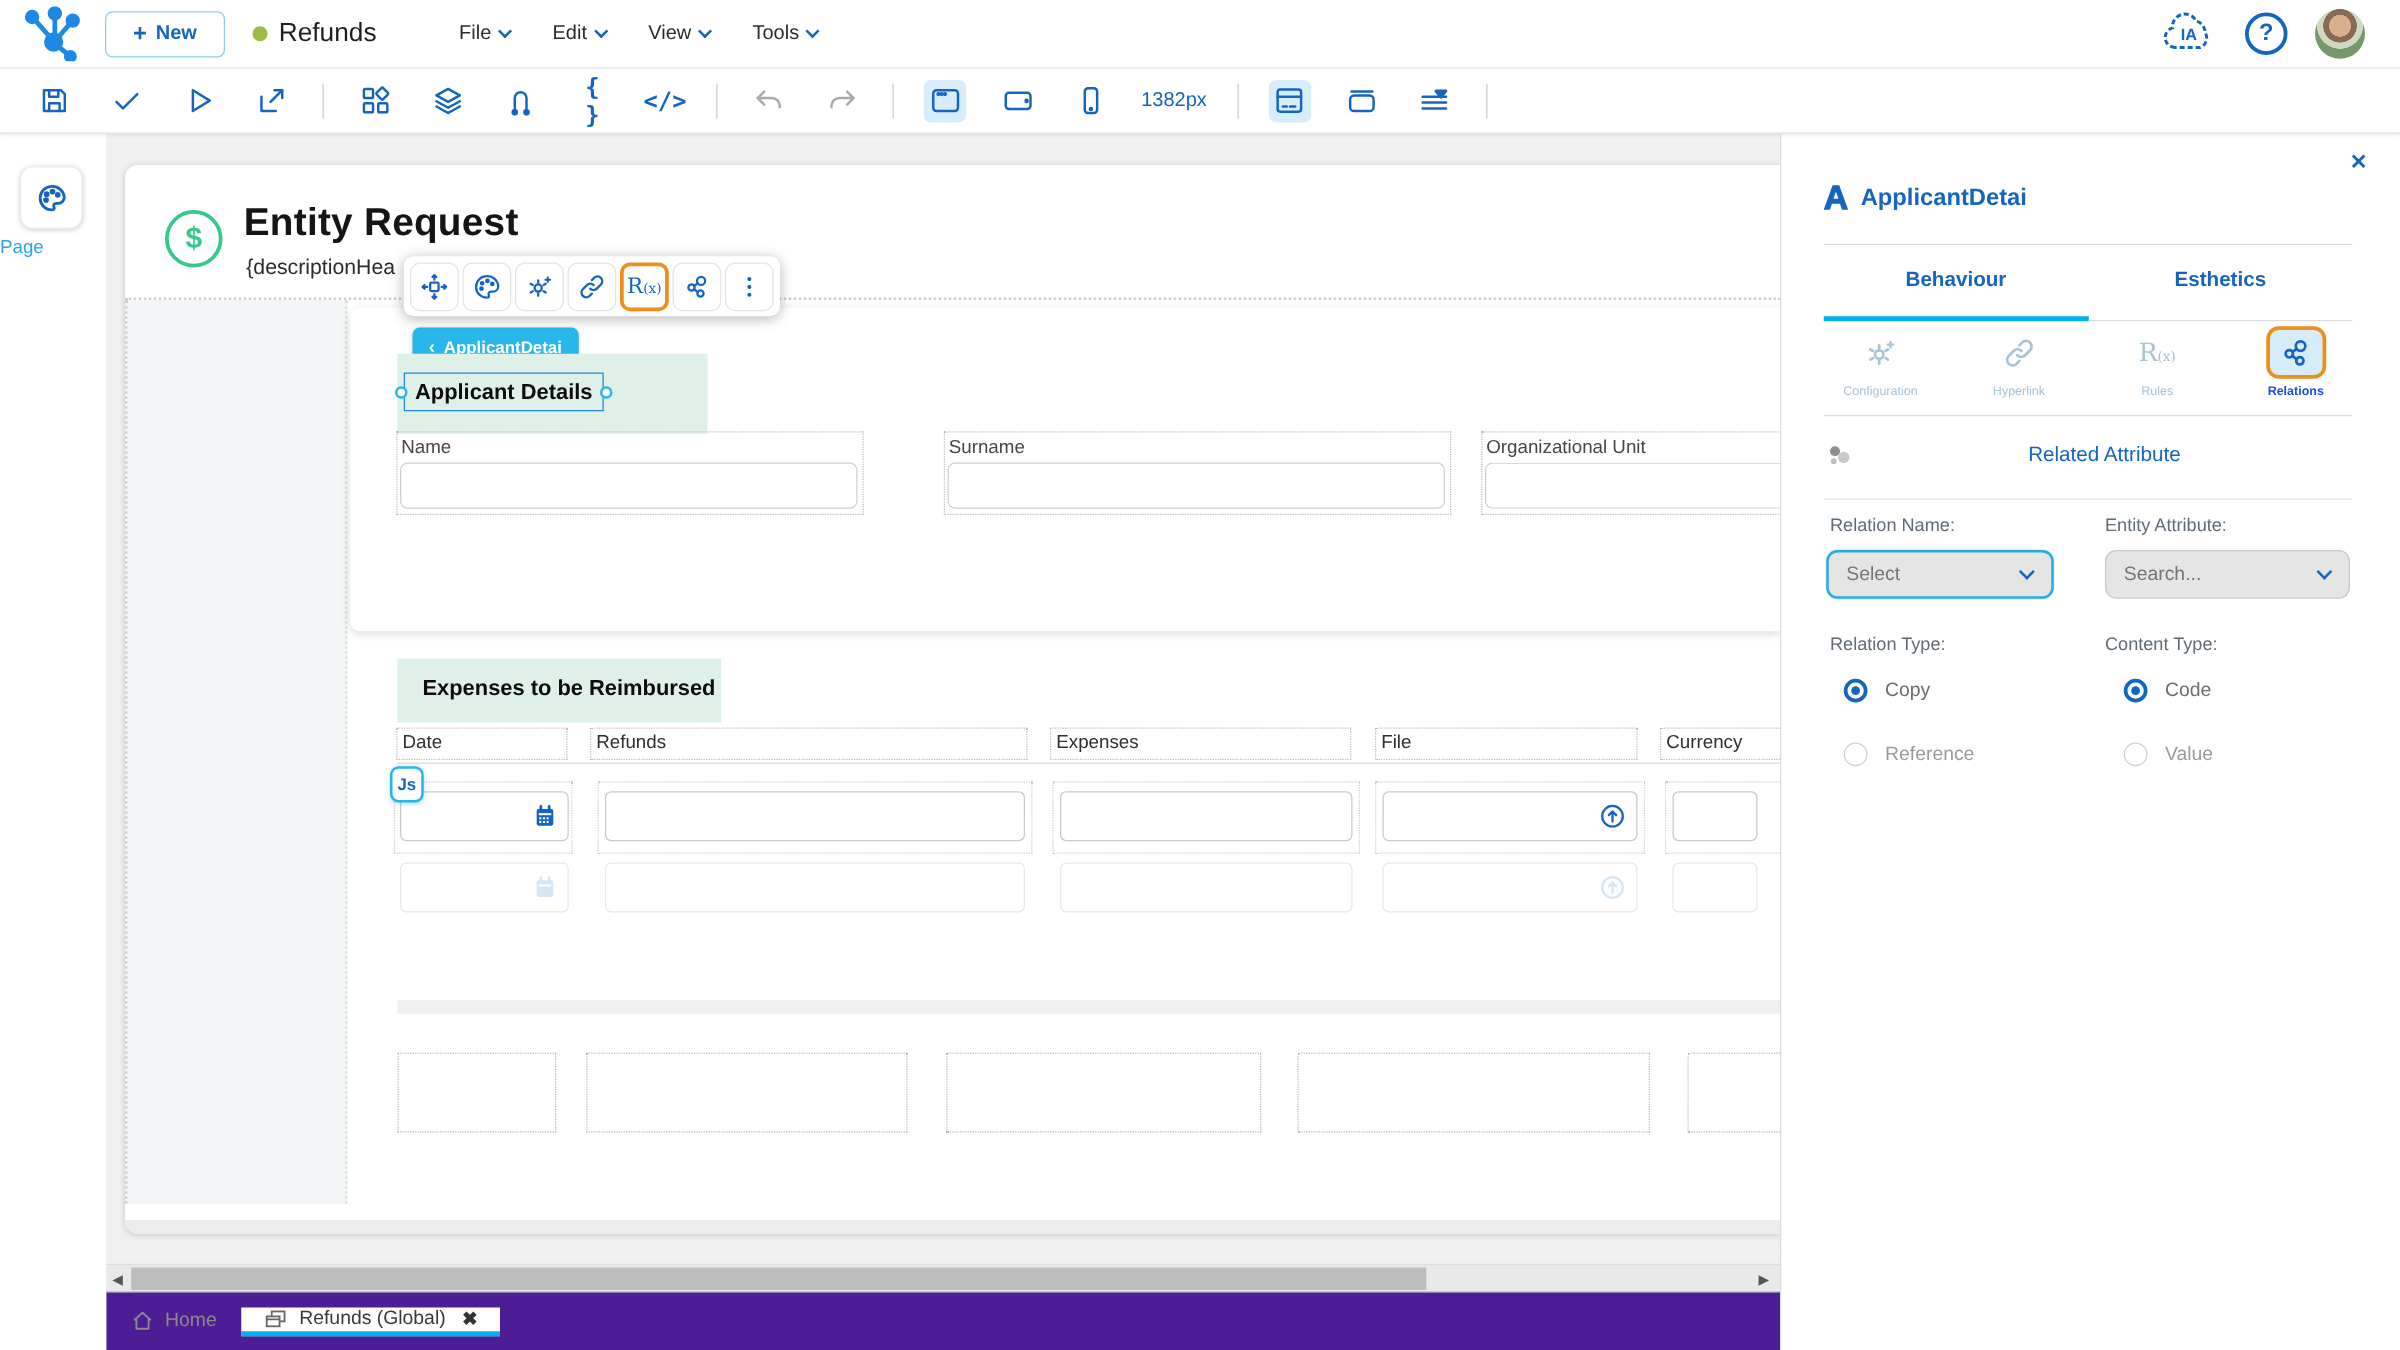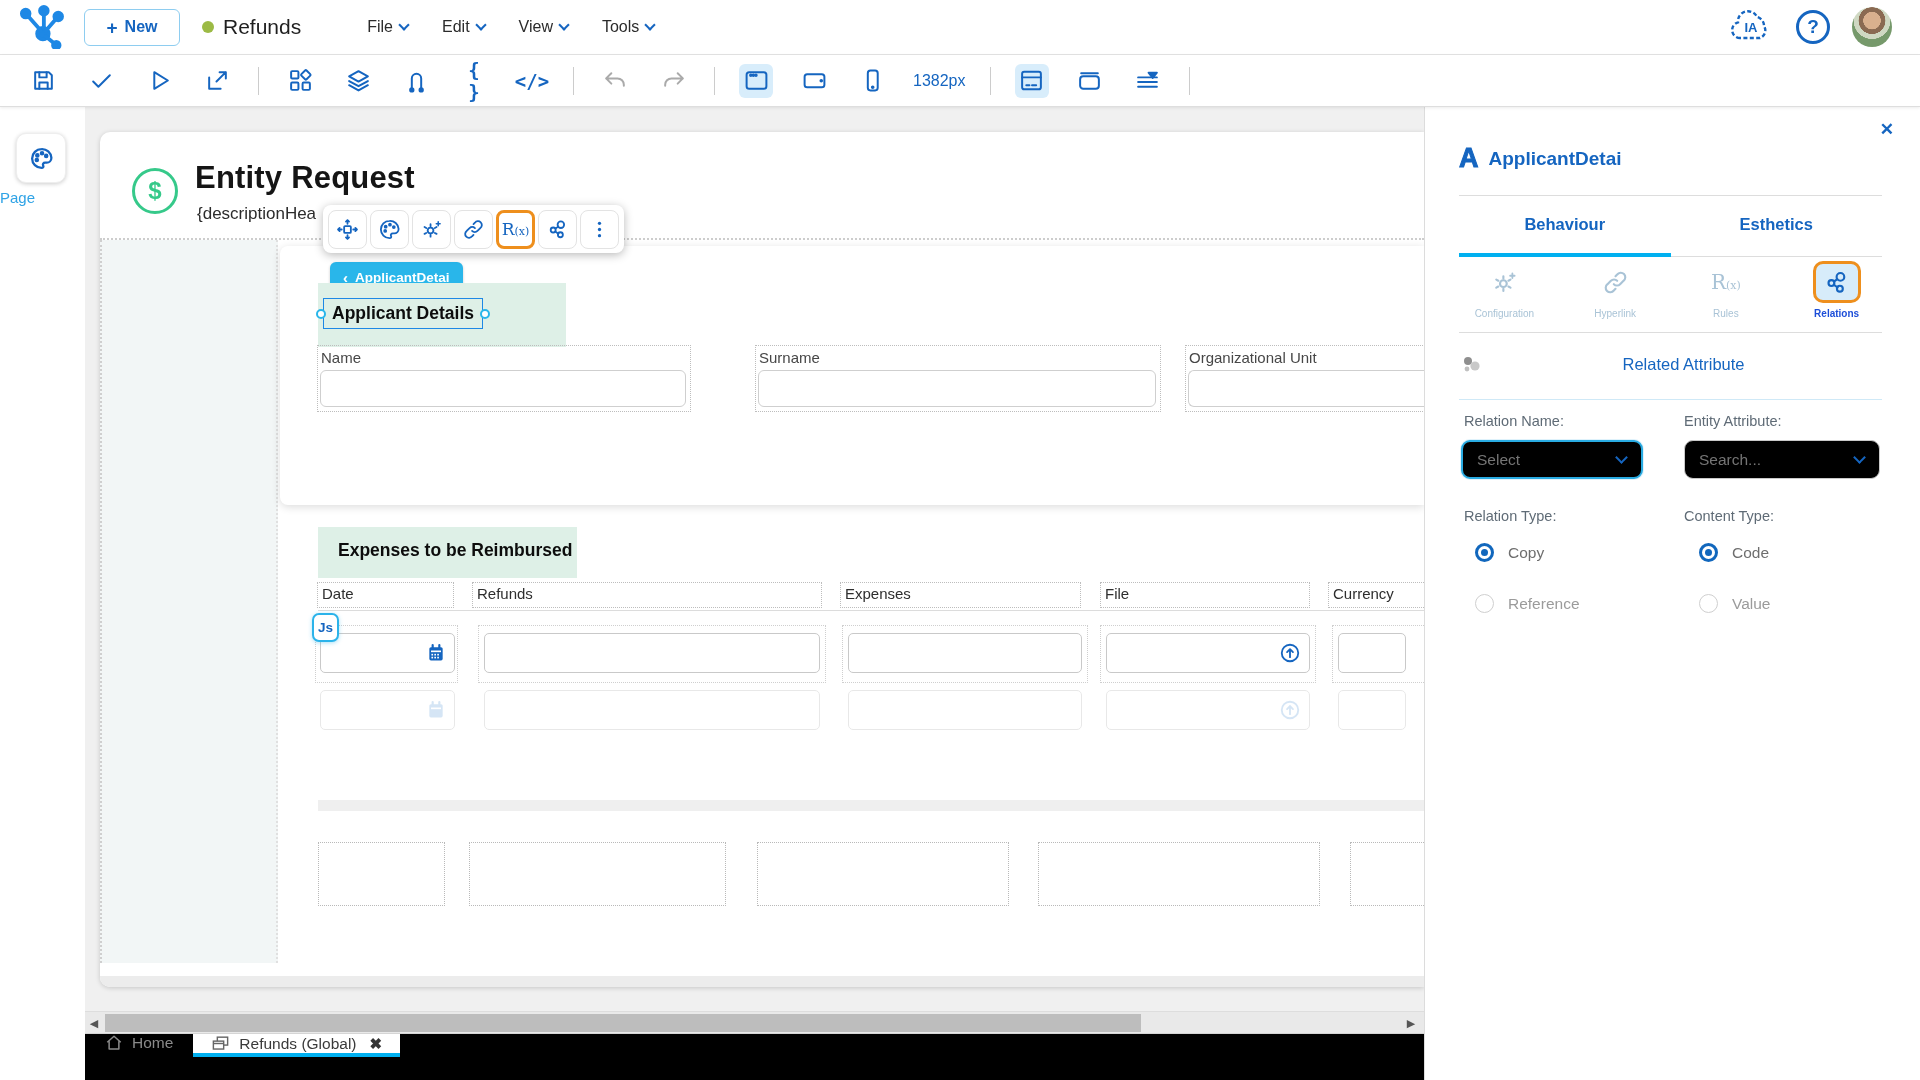--- a/index.html
+++ b/index.html
@@ -100,21 +100,21 @@
   .ghost{opacity:.42}
   .mid-divider{position:absolute;left:218px;right:0;top:668px;height:11px;background:#efefef}
   .b-cell{position:absolute;top:710px;height:64px;border:1px dotted #b9b9b9;background:#fff}
 
   
   .hscroll{height:22px;background:#e9e9e9;position:relative;flex:0 0 auto;border-top:1px solid #ddd}
   .hs-arrow{position:absolute;top:0;width:18px;height:22px;display:flex;align-items:center;justify-content:center;color:#555;font-size:11px;cursor:pointer}
   .hs-thumb{position:absolute;left:20px;top:2px;width:1036px;height:18px;background:#bdbdbd;cursor:grab}
 
   
-  .tabbar{height:47px;background:#000000;border-top:1px solid #d5d5d5;display:flex;align-items:flex-start;flex:0 0 auto}
+  .tabbar{height:47px;background:#4c1d95;border-top:1px solid #d5d5d5;display:flex;align-items:center;flex:0 0 auto}
   .btab{display:flex;align-items:center;gap:9px;padding:0 20px;font-size:15.5px;color:#8a8a8a;cursor:pointer}
   .btab.active{background:#fff;color:#3a3a3a;border-bottom:4px solid var(--cyan);padding:0 18px}
   .btab .x{font-weight:bold;color:#333;font-size:15px;margin-left:4px;cursor:pointer}
 
   
   .panel{width:496px;background:#fff;border-left:1px solid #dcdcdc;position:relative;flex:0 0 auto}
   .panel-close{position:absolute;right:26px;top:12px;color:var(--blue);font-size:17px;font-weight:bold;background:none;border:none;cursor:pointer}
   .panel-head{position:absolute;left:34px;top:36px;display:flex;align-items:center;gap:10px}
   .a-glyph{font-size:27px;font-weight:800;color:var(--blue);-webkit-text-stroke:1px var(--blue)}
   .panel-title{font-size:19px;font-weight:bold;color:var(--blue)}
@@ -128,21 +128,21 @@
   .subtab .lbl{font-size:10px;color:var(--mutedblue)}
   .subtab.active .lbl{color:#1d4ed8;font-weight:bold}
   .subic{height:40px;display:flex;align-items:center;justify-content:center}
   .subtab .ic{stroke:var(--mutedblue);width:27px;height:27px}
   .subtab.active .ic{stroke:var(--blue)}
   .rel-tile{width:48px;height:42px;background:#d7ecfa;border:3px solid var(--orange);border-radius:10px;display:flex;align-items:center;justify-content:center}
   .rx.muted{color:var(--mutedblue)}
   .related-row{position:absolute;left:34px;right:38px;top:240px;height:34px;display:flex;align-items:center}
   .related-title{flex:1;text-align:center;font-size:16.5px;font-weight:normal;color:var(--blue)}
   .plabel{position:absolute;font-size:14.5px;color:#5f6b76}
-  .dd{position:absolute;top:333px;height:39px;border-radius:9px;background:#000000;display:flex;align-items:center;cursor:pointer}
+  .dd{position:absolute;top:333px;height:39px;border-radius:9px;background:#e5e5e5;display:flex;align-items:center;cursor:pointer}
   .dd .val{flex:1;padding-left:14px;font-size:15.5px;color:#757575}
   .dd .dchev{width:9px;height:9px;border-right:2.4px solid var(--blue);border-bottom:2.4px solid var(--blue);transform:rotate(45deg);margin:-4px 15px 0 0}
   .dd.focus{border:2px solid #29abe2;box-shadow:0 0 0 1px rgba(41,171,226,.15)}
   .dd.plain{border:1px solid #c9c9c9}
   .radio-row{position:absolute;display:flex;align-items:center;gap:14px;cursor:pointer}
   .radio{width:19px;height:19px;border-radius:50%;background:#fff;border:1px solid #cfcfcf;position:relative;flex:0 0 auto}
   .radio.sel{border:3px solid #1167bd}
   .radio.sel::after{content:'';position:absolute;inset:3px;border-radius:50%;background:#1167bd}
   .radio-lbl{font-size:15.5px;color:#6e6e6e}
   .radio-lbl.off{color:#9b9b9b}

